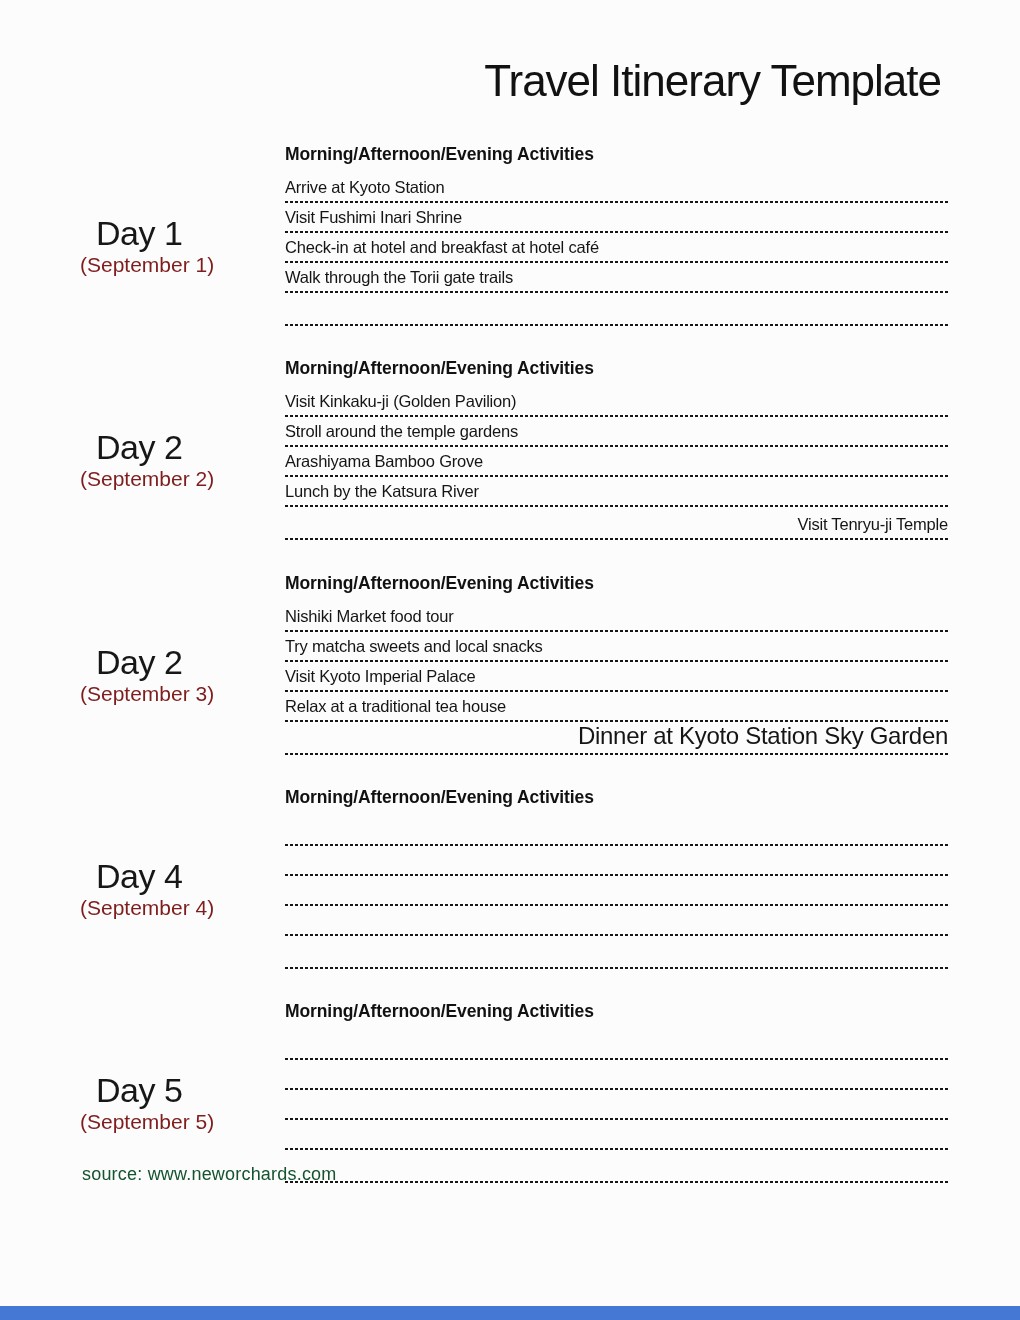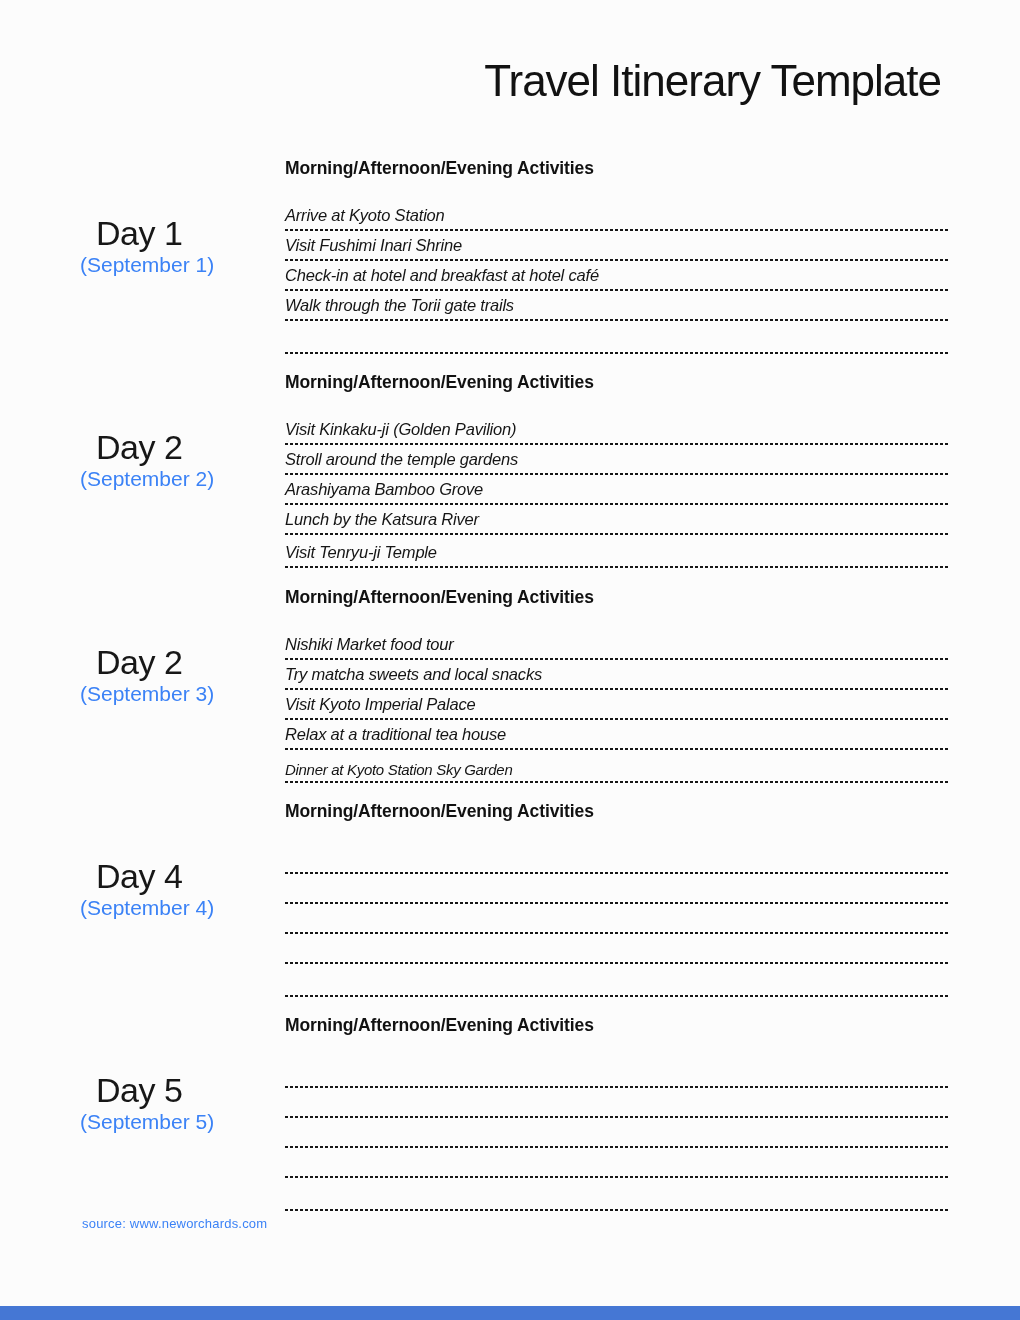--- a/index.html
+++ b/index.html
@@ -43,72 +43,71 @@
     font-weight: 500;
     letter-spacing: -0.5px;
     line-height: 38px;
     color: #171717;
     margin-left: 16px;
   }
   .day-date {
     font-size: 21px;
     font-weight: 400;
     line-height: 26px;
-    color: #3b82f6;
+    color: #7f1d1d;
   }
   .activities {
     position: absolute;
     left: 285px;
     top: 0;
     width: 663px;
   }
   .activities-header {
     font-size: 17.5px;
     font-weight: 700;
     line-height: 20px;
     letter-spacing: -0.1px;
     color: #111;
-    margin-top: 14px;
-  }
-  .rows { margin-top: 23px; font-style: italic; }
+  }
+  .rows { margin-top: 9px; }
   .row {
     position: relative;
     height: 30px;
     display: flex;
     align-items: flex-end;
   }
-  .row.last { height: 33px; }
+  .row.last { height: 33px; justify-content: flex-end; }
   .row::after {
     content: "";
     position: absolute;
     left: 0;
     right: 0;
     bottom: 0;
     height: 2px;
     background-image: repeating-linear-gradient(90deg, #161616 0 3px, transparent 3px 5px);
   }
   .row-text {
     display: block;
     padding-bottom: 6px;
     font-size: 16.5px;
     letter-spacing: -0.2px;
     color: #151515;
     white-space: nowrap;
   }
   .row-text.lg {
-    font-size: 15px;
+    font-size: 24px;
     padding-bottom: 5px;
     letter-spacing: -0.3px;
   }
   .source-note {
     position: absolute;
     left: 82px;
-    top: 1216px;
-    font-size: 13px;
-    color: #3b82f6;
+    top: 1164px;
+    font-size: 18px;
+    color: #14532d;
     letter-spacing: 0.2px;
   }
   .accent-bar {
     position: absolute;
     left: 0;
     bottom: 0;
     width: 1020px;
     height: 14px;
     background: #4577d4;
   }

